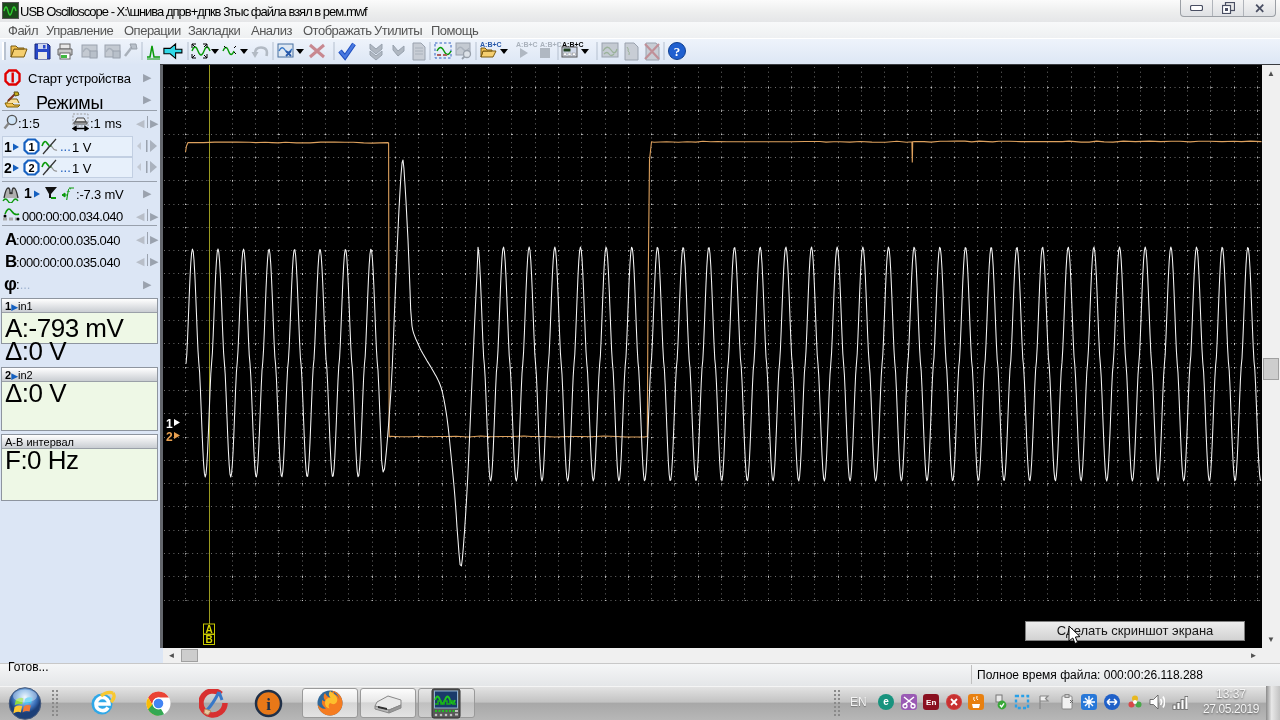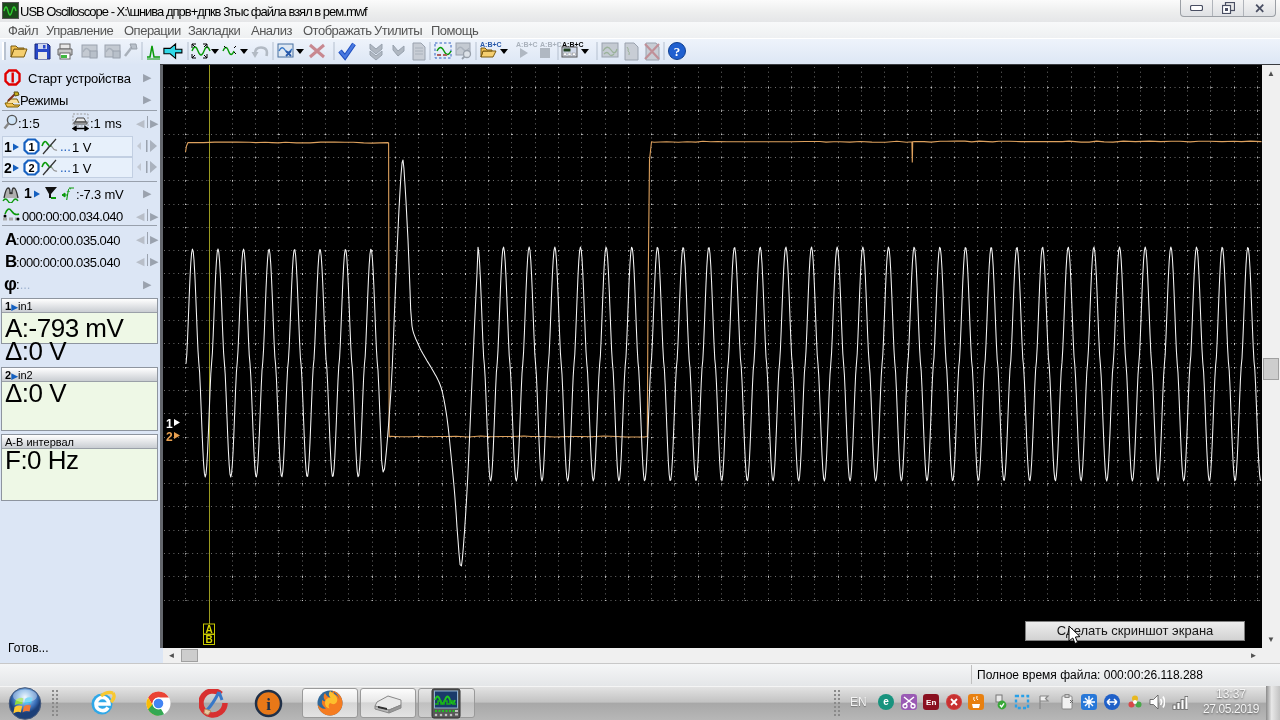--- a/index.html
+++ b/index.html
@@ -216,21 +216,21 @@
       <rect x="7.5" y="3.5" width="2.4" height="10" fill="#e00000"></rect>
     </svg>
 <div class="abs" style="left:28px;top:71px;font-size:13px;letter-spacing:-0.2px">Старт устройства</div>
 <div class="rarr" style="left:143px;top:71px">▶</div>
 <svg class="abs" style="left:4px;top:91px" width="18" height="17" viewBox="0 0 18 17">
       <path d="M1,12 L8,12 L10,14 L16,14 L14,16 L3,16 Z" fill="#f0c050" stroke="#806000"></path>
       <path d="M3,12 L5,8 L13,8 L15,12" fill="#f8e0a0" stroke="#806000"></path>
       <path d="M4,10 L12,2" stroke="#803020" stroke-width="2"></path>
       <path d="M10,1 L14,1 L15,4 L11,5 Z" fill="#c8b020" stroke="#605010"></path>
     </svg>
-<div class="abs" style="left:20px;top:93px;font-size:13px;letter-spacing:-0.2px">Режимы</div>
+<div class="abs" style="left:36px;top:93px;font-size:18px;letter-spacing:-0.2px">Режимы</div>
 <div class="rarr" style="left:143px;top:93px">▶</div>
 <div class="lsep" style="top:110px"></div>
 <svg class="abs" style="left:3px;top:114px" width="16" height="17" viewBox="0 0 16 17">
       <circle cx="9" cy="6" r="4.6" fill="#cfe4f7" stroke="#555" stroke-width="1.4"></circle>
       <line x1="5.5" y1="9.5" x2="1.5" y2="14.5" stroke="#888" stroke-width="2.4"></line>
     </svg>
 <div class="abs" style="left:18px;top:116px;font-size:13px">:1:5</div>
 <svg class="abs" style="left:72px;top:113px" width="17" height="18" viewBox="0 0 17 18">
       <rect x="1" y="1" width="15" height="12" fill="none" stroke="#999" stroke-dasharray="2 1.6"></rect>
       <path d="M3,9 L5,5 L12,5 L14,9 Z M2,9 L15,9 L15,11 L2,11 Z" fill="#e8e8e8" stroke="#444"></path>
@@ -371,21 +371,21 @@
 <div class="sbtn" style="left:1245px;top:648px;width:17px;height:15px;font-size:8px">►</div>
 <div class="sbtn" style="left:1262px;top:65px;width:18px;height:17px;font-size:8px">▲</div>
 <div class="sbtn" style="left:1262px;top:631px;width:18px;height:17px;font-size:8px">▼</div>
 <div class="sthumb" style="left:1263px;top:358px;width:16px;height:22px"></div>
 <div class="abs" id="shotbtn">Сделать скриншот экрана</div>
 <svg class="abs" style="left:1066px;top:625px" width="18" height="22" viewBox="0 0 18 22">
  <path d="M3,1 L3,16 L6.8,13 L9,18.5 L11.6,17.4 L9.4,12 L14,11.6 Z" fill="#fff" stroke="#000" stroke-width="1"></path>
 </svg>
 
 <div class="abs" id="statusbar"></div>
-<div class="abs" style="left:8px;top:641px;font-size:12px">Готов...</div>
+<div class="abs" style="left:8px;top:660px;font-size:12px">Готов...</div>
 <div class="abs" style="left:971px;top:665px;width:1px;height:19px;background:#c0c0c0"></div>
 <div class="abs" style="left:977px;top:668px;font-size:12px">Полное время файла: 000:00:26.118.288</div>
 <div class="abs" id="taskbar"></div>
 <svg class="abs" style="left:8px;top:687px" width="34" height="33" viewBox="0 0 34 33">
       <defs>
         <radialGradient id="orb" cx="50%" cy="30%">
           <stop offset="0%" stop-color="#e8f4fd"></stop>
           <stop offset="40%" stop-color="#7fb2e4"></stop>
           <stop offset="75%" stop-color="#3a6fb8"></stop>
           <stop offset="100%" stop-color="#1c3f78"></stop>

